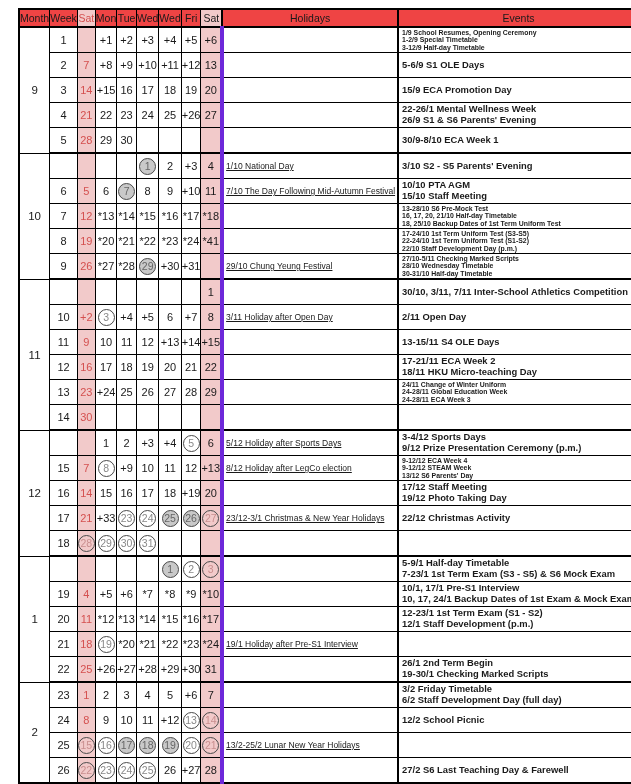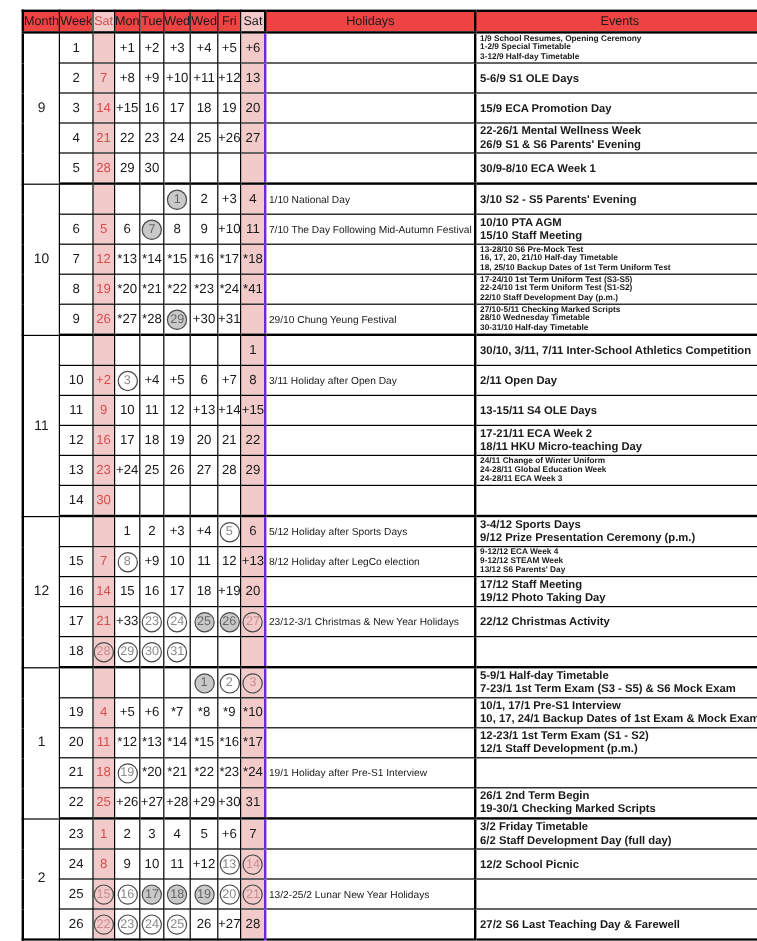--- a/index.html
+++ b/index.html
@@ -15,21 +15,21 @@
   thead th {
     height:16px; font-weight:normal; font-size:10.5px;
     border-bottom:2px solid #000; background:#ef4444;
   }
   tbody td { height:24px; }
   .we { background:#f2caca; }
   .sun-t { color:#d4504f; }
   .day { text-align:center; font-size:11px; }
   .wk  { text-align:center; font-size:11px; }
   .mon { text-align:center; font-size:11.5px; }
-  .hol { font-size:8.5px; padding:0 2px; white-space:nowrap; border-left:2px solid #6d28d9; }
+  .hol { font-size:8.5px; padding:0 2px; white-space:nowrap; border-left:4px solid #6d28d9;text-decoration:underline; }
   .evt { font-size:9.4px; line-height:1.12; padding:0 3px; white-space:nowrap; border-left:2px solid #000;font-weight:bold; }
   .evt.small { font-size:6.9px; line-height:1.06; }
   th.thick-l { border-left:2px solid #000; }
   tr.m-end td { border-bottom:2px solid #000; }
   .circ {
     display:inline-flex; align-items:center; justify-content:center;
     width:17px; height:17px; border:1px solid #4a4a4a; border-radius:50%;
     color:#8a8a8a; font-size:10.5px; vertical-align:middle; box-sizing:border-box;
   }
   .circ.public { background:#c9c9c9; color:#666666; }

